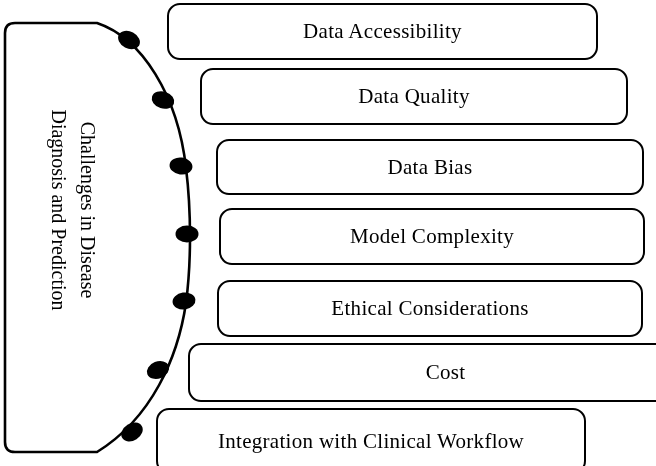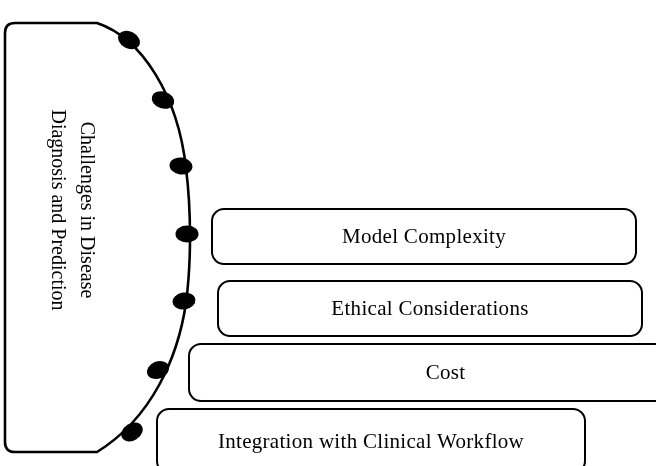--- a/index.html
+++ b/index.html
@@ -32,21 +32,21 @@
     display: flex;
     align-items: center;
     justify-content: center;
     font-size: 21px;
     letter-spacing: 0.3px;
     white-space: nowrap;
   }
   .b1 { left: 167px; top: 3px;   width: 431px; height: 57px; }
   .b2 { left: 200px; top: 68px;  width: 428px; height: 57px; }
   .b3 { left: 216px; top: 139px; width: 428px; height: 56px; }
-  .b4 { left: 211px; top: 208px; width: 426px; height: 57px; }
+  .b4 { left: 219px; top: 208px; width: 426px; height: 57px; }
   .b5 { left: 217px; top: 280px; width: 426px; height: 57px; }
   .b6 { left: 188px; top: 343px; width: 515px; height: 59px; }
   .b7 { left: 156px; top: 408px; width: 430px; height: 66px; }
   #left-node-label {
     position: absolute;
     left: 73px;
     top: 210px;
     width: 300px;
     transform: translate(-50%, -50%) rotate(90deg);
     text-align: center;
@@ -81,20 +81,29 @@
     <ellipse cx="184" cy="301" rx="11.5" ry="8.5" fill="#000000" transform="rotate(-8 184 301)"></ellipse>
     <ellipse cx="158" cy="370" rx="11.5" ry="8.5" fill="#000000" transform="rotate(-22 158 370)"></ellipse>
     <ellipse cx="132" cy="432" rx="11.5" ry="8.5" fill="#000000" transform="rotate(-32 132 432)"></ellipse>
   </svg>
 
   <div id="left-node-label">
     <span>Challenges in Disease</span>
     <span>Diagnosis and Prediction</span>
   </div>
 
+  <div class="node-box b1">
+    <span>Data Accessibility</span>
+  </div>
+  <div class="node-box b2">
+    <span>Data Quality</span>
+  </div>
+  <div class="node-box b3">
+    <span>Data Bias</span>
+  </div>
   <div class="node-box b4">
     <span>Model Complexity</span>
   </div>
   <div class="node-box b5">
     <span>Ethical Considerations</span>
   </div>
   <div class="node-box b6">
     <span>Cost</span>
   </div>
   <div class="node-box b7">

